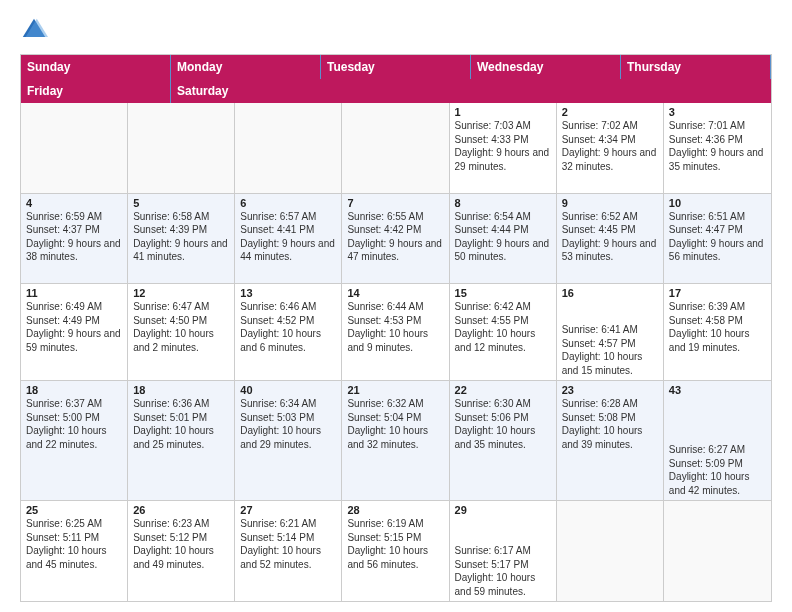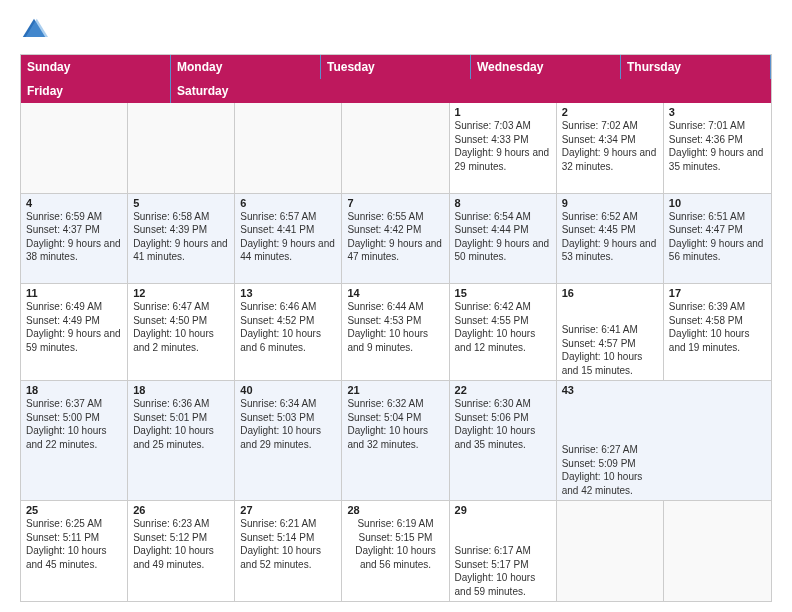--- a/index.html
+++ b/index.html
@@ -279,20 +279,26 @@
 Sunset: 5:04 PM
 Daylight: 10 hours and 32 minutes.</div>
           </div>
           <div class="cal-cell">
             <div class="day-number">22</div>
             <div class="day-info" style="white-space: pre-line;">Sunrise: 6:30 AM
 Sunset: 5:06 PM
 Daylight: 10 hours and 35 minutes.</div>
           </div>
           <div class="cal-cell">
+            <div class="day-number">23</div>
+            <div class="day-info" style="white-space: pre-line;">Sunrise: 6:28 AM
+Sunset: 5:08 PM
+Daylight: 10 hours and 39 minutes.</div>
+          </div>
+          <div class="cal-cell">
             <div class="day-number">43</div>
             <div class="day-info" style="white-space: pre-line; margin-top: 47px;">Sunrise: 6:27 AM
 Sunset: 5:09 PM
 Daylight: 10 hours and 42 minutes.</div>
           </div>
         </div>
         <div class="cal-row">
           <div class="cal-cell">
             <div class="day-number">25</div>
             <div class="day-info" style="white-space: pre-line;">Sunrise: 6:25 AM
@@ -306,21 +312,21 @@
 Daylight: 10 hours and 49 minutes.</div>
           </div>
           <div class="cal-cell">
             <div class="day-number">27</div>
             <div class="day-info" style="white-space: pre-line;">Sunrise: 6:21 AM
 Sunset: 5:14 PM
 Daylight: 10 hours and 52 minutes.</div>
           </div>
           <div class="cal-cell">
             <div class="day-number">28</div>
-            <div class="day-info" style="white-space: pre-line; text-align: center;">Sunrise: 6:19 AM
+            <div class="day-info" style="white-space: pre-line;">Sunrise: 6:19 AM
 Sunset: 5:15 PM
 Daylight: 10 hours and 56 minutes.</div>
           </div>
           <div class="cal-cell">
             <div class="day-number">29</div>
             <div class="day-info" style="white-space: pre-line; margin-top: 28px;">Sunrise: 6:17 AM
 Sunset: 5:17 PM
 Daylight: 10 hours and 59 minutes.</div>
           </div>
           <div class="cal-cell empty"></div>

